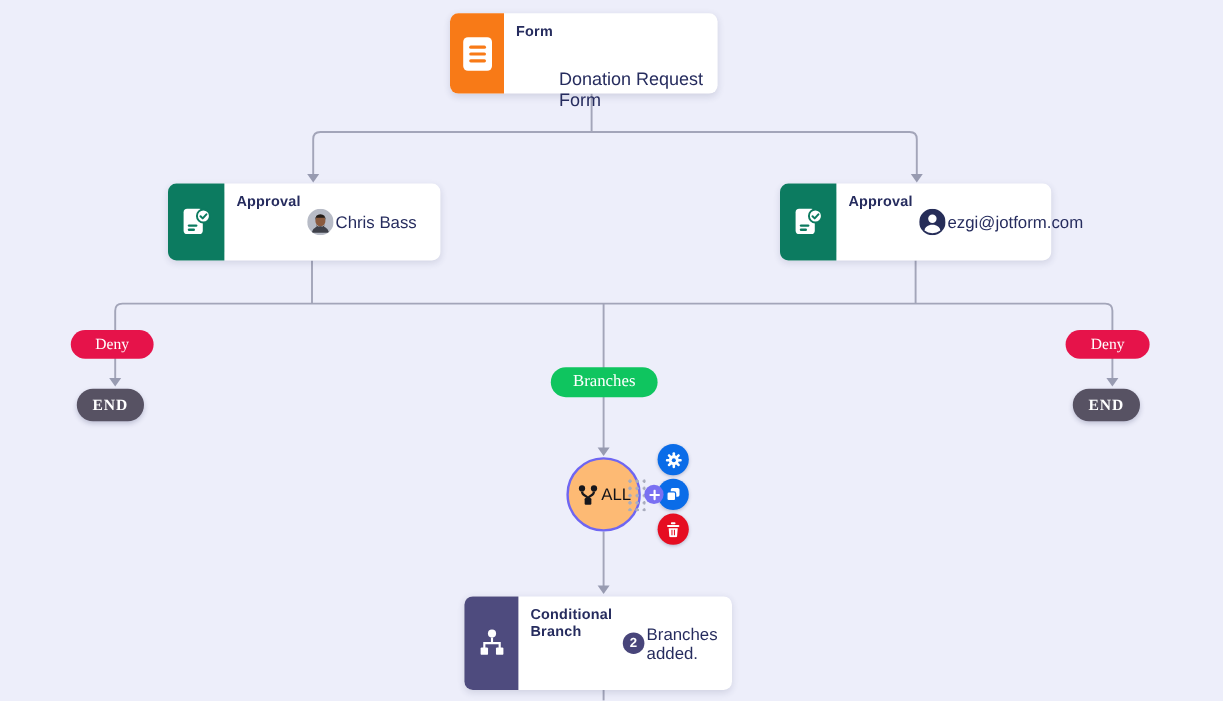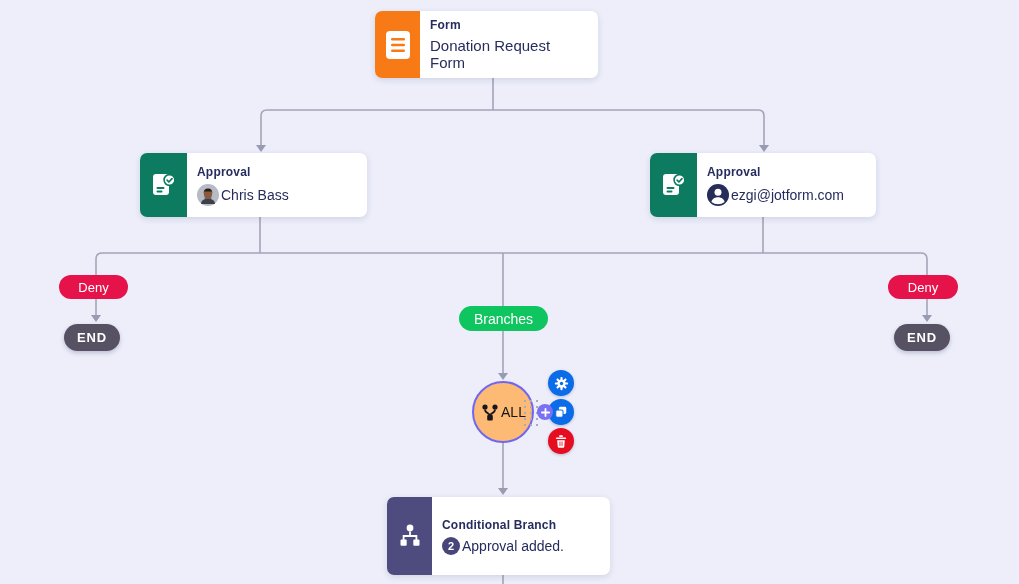--- a/index.html
+++ b/index.html
@@ -8,42 +8,42 @@
 
   .canvas { position:relative; width:1019px; height:584px; background:#EDEEFA; overflow:hidden; }
 
   .connectors { position:absolute; left:0; top:0; z-index:0; }
 
   
   .node-card { position:absolute; display:flex; background:#fff; border-radius:7px;
                box-shadow:0 2px 6px rgba(43,48,94,.14); z-index:3; cursor:pointer; }
   .icon-section { flex:none; display:flex; align-items:center; justify-content:center;
                   border-radius:7px 0 0 7px; }
-  .card-body { flex:1; display:flex; flex-direction:column; justify-content:center;
+  .card-body { flex:1; display:flex; flex-direction:row; justify-content:flex-start;
                gap:5px; padding:8px 12px 8px 10px; }
   .type-label { font-size:12px; font-weight:bold; color:#262C5E; letter-spacing:.2px; }
-  .node-title { font-size:15px; color:#262C5E; }
+  .node-title { font-size:15px; color:#262C5E;margin-top:39px; }
   .assignee-row { display:flex; align-items:center; gap:2px; font-size:14px; color:#262C5E; }
   .assignee-row svg { flex:none; display:block; }
 
   .form-node        { left:375px; top:11px;  width:223px; height:67px; }
   .form-node .icon-section { width:45px; background:#F87A17; }
   .approval-left    { left:140px; top:153px; width:227px; height:64px; }
   .approval-right   { left:650px; top:153px; width:226px; height:64px; }
   .approval-left .icon-section, .approval-right .icon-section { width:47px; background:#0C7B60; }
   .conditional-node { left:387px; top:497px; width:223px; height:78px; }
   .conditional-node .icon-section { width:45px; background:#4E4B7E; }
 
   .count-badge { width:18px; height:18px; border-radius:50%; background:#48457A; color:#fff;
                  font-size:11px; font-weight:bold; display:flex; align-items:center;
                  justify-content:center; flex:none; }
 
   
   .pill { position:absolute; display:flex; align-items:center; justify-content:center;
-          border-radius:999px; color:#fff; z-index:2; }
+          border-radius:999px; color:#fff; z-index:2;font-family:Liberation Serif, serif; }
   .pill-deny-left  { left:59px;  top:275px; width:69px; height:24px; background:#E6134A; font-size:13px; }
   .pill-deny-right { left:888px; top:275px; width:70px; height:24px; background:#E6134A; font-size:13px; }
   .pill-approve    { left:459px; top:306px; width:89px; height:25px; background:#0FC55F; font-size:14px; }
   .pill-end-left   { left:64px;  top:324px; width:56px; height:27px; background:#575263;
                      font-size:13px; font-weight:bold; letter-spacing:.8px; box-shadow:0 2px 4px rgba(43,48,94,.25); }
   .pill-end-right  { left:894px; top:324px; width:56px; height:27px; background:#575263;
                      font-size:13px; font-weight:bold; letter-spacing:.8px; box-shadow:0 2px 4px rgba(43,48,94,.25); }
 
   
   .merge-node { position:absolute; left:472px; top:381px; width:62px; height:62px;
@@ -224,18 +224,18 @@
         <circle cx="12" cy="5" r="3.4" fill="#fff"></circle>
         <path d="M12 8.4 L12 13 M5.6 17 L5.6 13 L18.4 13 L18.4 17" stroke="#fff" stroke-width="1.8" fill="none"></path>
         <rect x="2.5" y="16.5" width="6.2" height="6.2" rx="1" fill="#fff"></rect>
         <rect x="15.3" y="16.5" width="6.2" height="6.2" rx="1" fill="#fff"></rect>
       </svg>
     </div>
     <div class="card-body">
       <span class="type-label">Conditional Branch</span>
       <span class="assignee-row">
         <span class="count-badge">2</span>
-        <span>Approval added.</span>
+        <span>Branches added.</span>
       </span>
     </div>
   </div>
 
 </div>
 
 </body></html>

